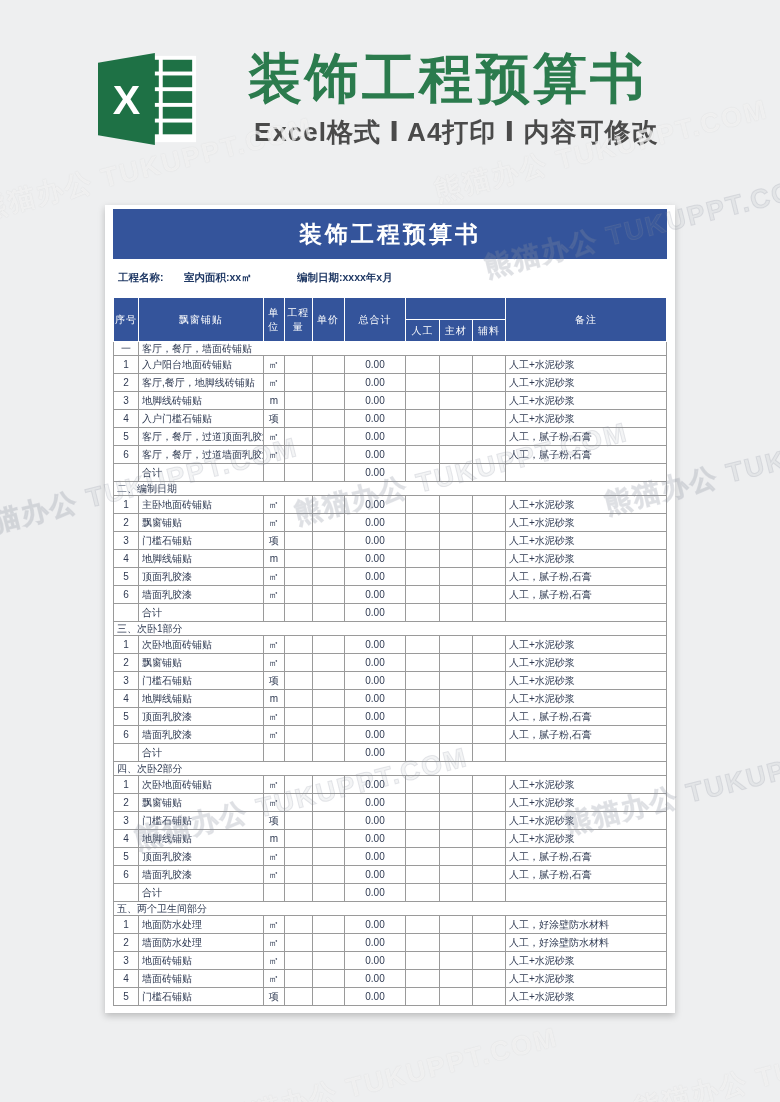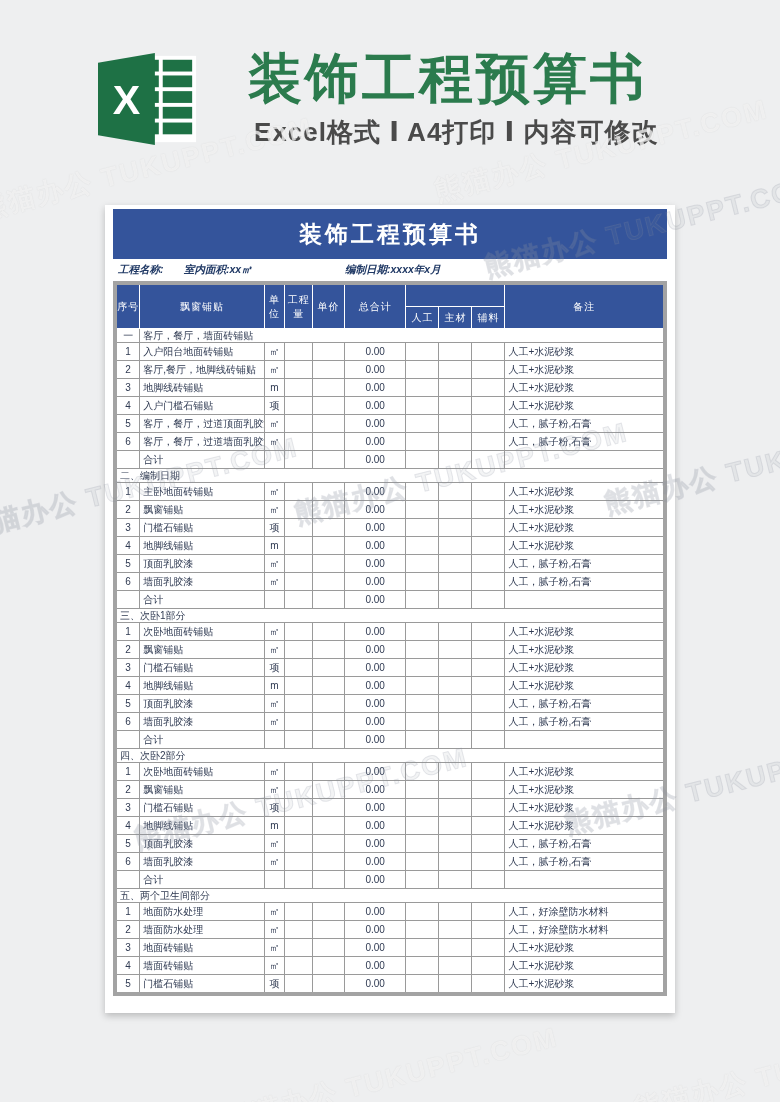--- a/index.html
+++ b/index.html
@@ -32,40 +32,40 @@
   .sheet{
     position:absolute;left:105px;top:205px;width:570px;height:808px;
     background:#ffffff;box-sizing:border-box;padding:4px 8px 8px;
     box-shadow:0 3px 7px rgba(0,0,0,0.22);z-index:3;
   }
   .banner{
     height:50px;background:#34549b;color:#fff;
     display:flex;align-items:center;justify-content:center;
     font-size:23px;font-weight:bold;letter-spacing:3px;
   }
-  .info-row{position:relative;height:22px;font-size:10.5px;font-weight:bold;color:#1f3864;font-style:italic;}
+  .info-row{position:relative;height:38px;font-size:10.5px;font-weight:bold;color:#1f3864;}
   .info-row span{position:absolute;top:50%;transform:translateY(-50%);white-space:nowrap;}
   .info-project{left:5px;}
   .info-area{left:71px;}
-  .info-date{left:184px;margin-left:48px;}
+  .info-date{left:184px;}
   
   table{width:100%;border-collapse:collapse;table-layout:fixed;}
   thead th{
     background:#34549b;color:#ffffff;font-weight:normal;font-size:10px;
     border:1px solid #ffffff;height:21px;padding:0;letter-spacing:1px;
   }
   tbody td{
     border:1px solid #9a9a9a;font-size:10px;color:#2f3a52;
     height:17px;line-height:17px;padding:0 3px;
     overflow:hidden;white-space:nowrap;
   }
   tbody tr.section-row td{height:13px;line-height:13px;}
   td.c-no,td.c-unit,td.c-total,td.c-num,td.sec-idx{text-align:center;}
   td.c-name,td.c-remark,td.sec-title{text-align:left;}
-  table{border:4px solid #a3a3a3;}
+  table{border:1px solid #a3a3a3;}
 </style>
 </head>
 <body>
 
 <div class="wm wm-light" style="left:-25px;top:150px;">熊猫办公 TUKUPPT.COM</div>
 <div class="wm wm-light" style="left:430px;top:132px;">熊猫办公 TUKUPPT.COM</div>
 <div class="wm wm-gray" style="left:480px;top:208px;">熊猫办公 TUKUPPT.COM</div>
 <div class="wm wm-gray" style="left:-40px;top:470px;">熊猫办公 TUKUPPT.COM</div>
 <div class="wm wm-gray" style="left:290px;top:455px;">熊猫办公 TUKUPPT.COM</div>
 <div class="wm wm-gray" style="left:600px;top:445px;">熊猫办公 TUKUPPT.COM</div>

